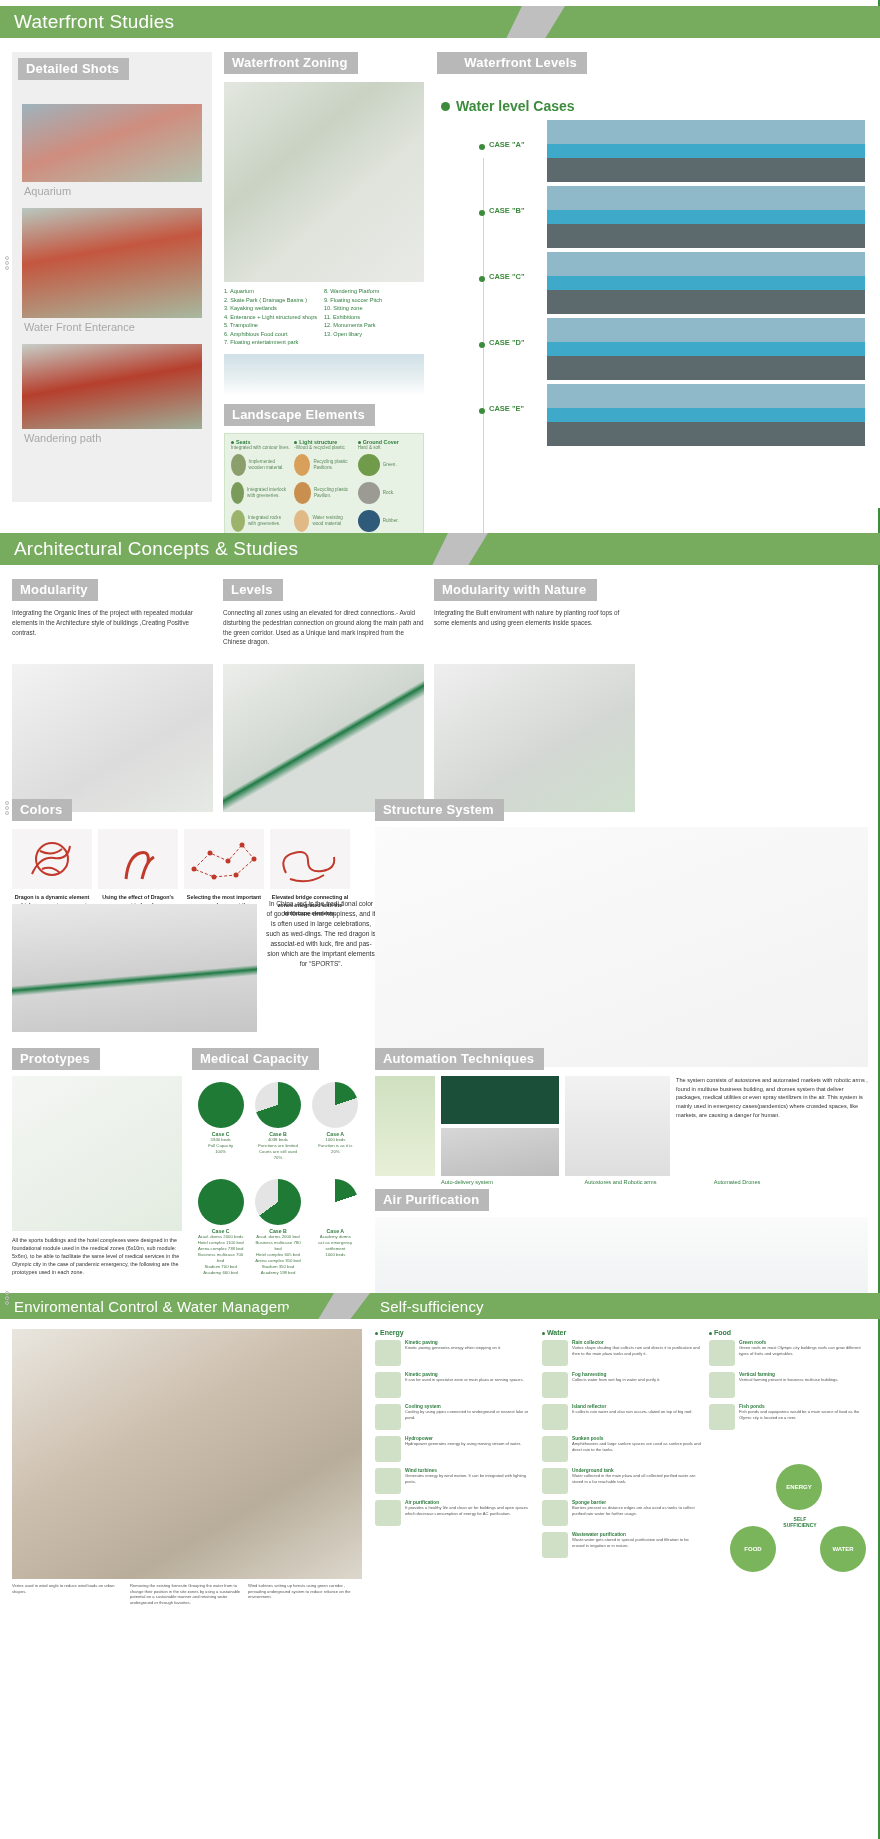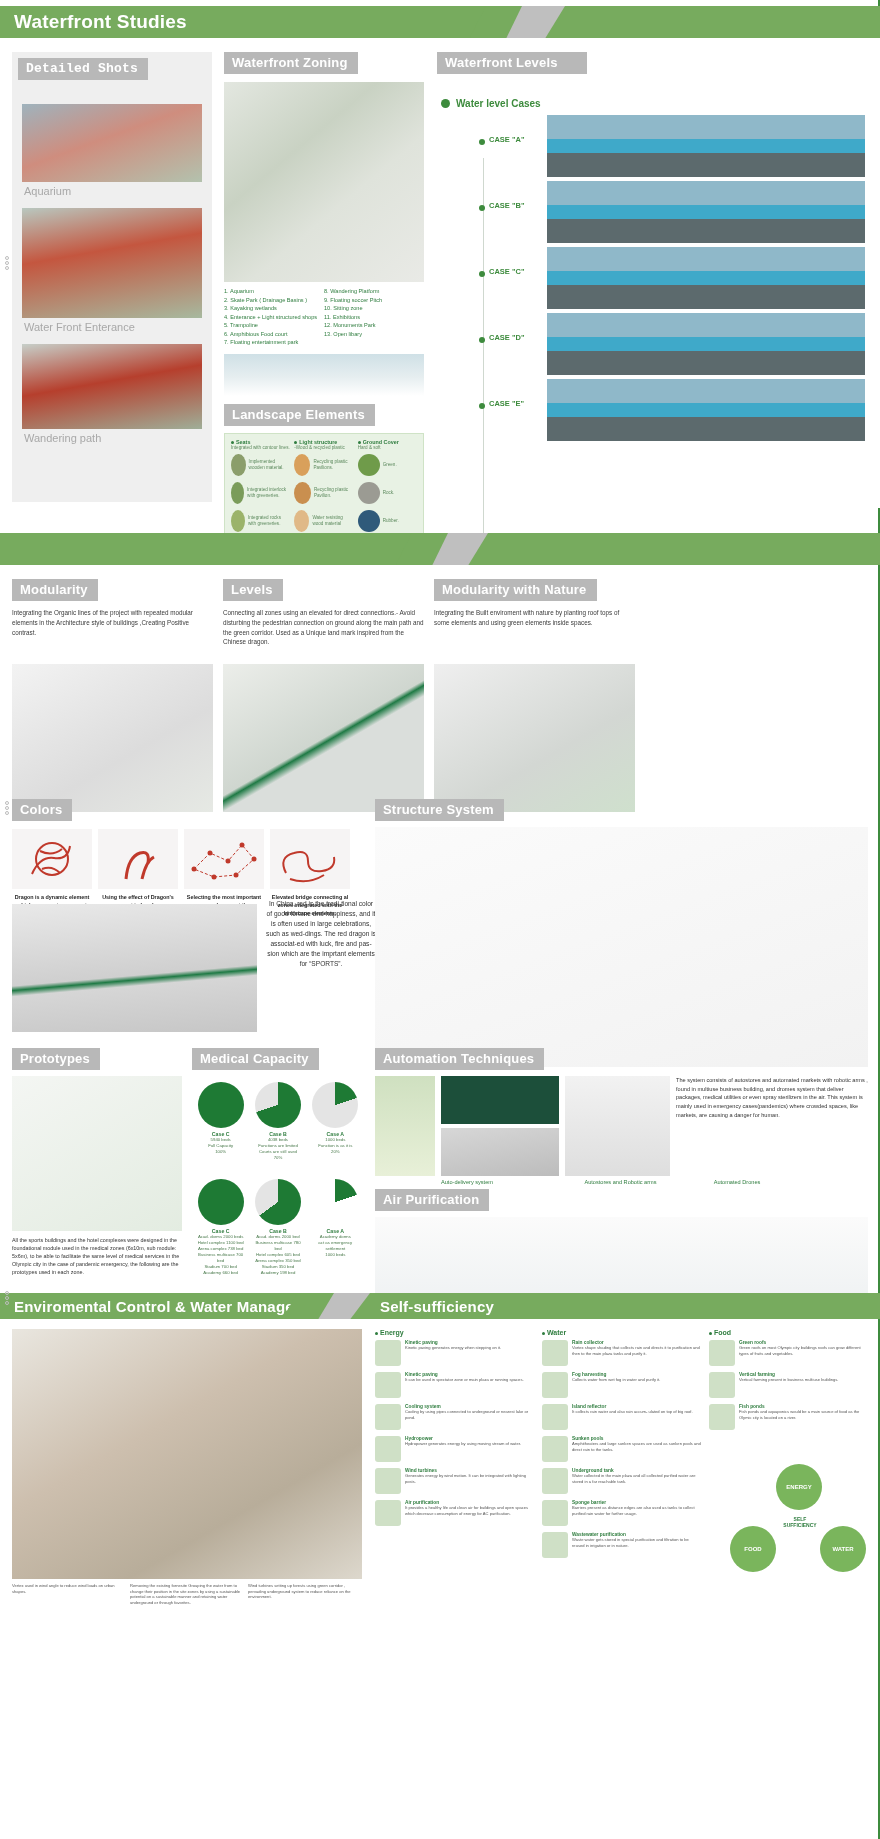--- a/index.html
+++ b/index.html
@@ -14,42 +14,42 @@
 
   
   .banner {
     position: relative;
     background: #77ab5e;
     height: 32px;
     display: flex; align-items: center;
     padding-left: 14px;
   }
   .banner .txt {
-    color: #fff; font-size: 19px; font-weight: bold; letter-spacing: .2px;
+    color: #fff; font-size: 19px; font-weight: normal; letter-spacing: .2px;
   }
   .banner .tail {
     position: absolute; top: 0; height: 100%; width: 70px;
     background: #bfbfbf;
     clip-path: polygon(28% 0, 100% 0, 72% 100%, 0% 100%);
   }
   .banner .tail2 {
     position: absolute; top: 0; height: 100%; width: 52px;
     background: #77ab5e;
     clip-path: polygon(30% 0, 100% 0, 70% 100%, 0% 100%);
   }
 
   
   .subhdr {
     background: #b8b8b8; color: #fff;
     font-size: 13px; font-weight: bold;
     padding: 3px 10px 4px 8px;
     display: inline-block;
     letter-spacing: .2px;
   }
-  .subhdr.wide { min-width: 150px; }
+  .subhdr.wide { min-width: 150px; text-align: right; }
 
   
   .img { background: #e9e9e9; position: relative; overflow: hidden; }
   .img.photo { background: linear-gradient(150deg,#cfd3d2,#b9c0bd 40%,#d7d9d6); }
   .cap { color:#a8a8a8; font-size: 11px; padding: 3px 6px; }
 
   
   .r1 { position:absolute; left:0; top:6px; width:880px; }
   .r1-body { position:relative; height:470px; background:#fff; }
 
@@ -75,21 +75,21 @@
   .land-col { flex:1; }
   .land-t { font-size:5.4px; font-weight:bold; color:#2f7d3f; }
   .land-s { font-size:4.6px; color:#5d8a5e; line-height:1.4; }
   .dot { display:inline-block; width:3px;height:3px;border-radius:50%;background:#2f7d3f;margin-right:2px;vertical-align:middle;}
   .swatch { width:22px;height:22px;border-radius:50%;background:#9fb98c;margin:3px 0;}
   .swrow { display:flex; align-items:center; gap:3px; }
 
   
   .lv-title { display:flex; align-items:center; gap:6px; margin:24px 0 6px 4px; }
   .lv-title .bul { width:9px;height:9px;border-radius:50%;background:#3d8b3d; }
-  .lv-title .t { font-size:10px; font-weight:bold; color:#3d8b3d; }
+  .lv-title .t { font-size:14px; font-weight:bold; color:#3d8b3d; }
   .case-row { position:relative; height:64px; margin-bottom:2px; }
   .case-label { position:absolute; left:10px; top:22px; font-size:7.5px; font-weight:bold; color:#3d8b3d; }
   .case-bul { position:absolute; left:0px; top:24px; width:6px;height:6px;border-radius:50%;background:#3d8b3d; }
   .case-img { position:absolute; left:62px; top:0; width:330px; height:62px;
      background:linear-gradient(180deg,#6d7a7e 0 42%, #4b5557 42% 100%); }
   .case-img.water { background:linear-gradient(180deg,#8fb8c9 0 38%, #3fa9c9 38% 62%, #5c6a6d 62% 100%); }
   .lv-rule { position:absolute; left:46px; top:60px; width:1px; height:400px; background:#cfd8cf; }
 
   
   .r2 { position:absolute; left:0; top:533px; width:880px; }
@@ -162,21 +162,21 @@
   <div class="r1">
     <div class="banner">
       <div class="tail" style="left:495px;"></div>
       <div class="tail2" style="left:470px;"></div>
       <span class="txt">Waterfront Studies</span>
     </div>
 
     <div class="r1-body">
 
       <div class="col-detail">
-        <div style="padding:6px 0 0 6px;font-family:Liberation Mono, monospace;">
+        <div style="padding:6px 0 0 6px;">
           <span class="subhdr">Detailed Shots</span>
         </div>
         <div class="img photo ph-aqua" style="background:linear-gradient(160deg,#9fb3bd,#cf8d7e 45%,#b3c2ae);"></div>
         <div class="cap" style="padding-left:12px;">Aquarium</div>
         <div class="img photo ph-ent" style="background:linear-gradient(170deg,#b9c8c0,#c4563f 40%,#a7b99f);"></div>
         <div class="cap" style="padding-left:12px;">Water Front Enterance</div>
         <div class="img photo ph-wand" style="background:linear-gradient(170deg,#c7cfc9,#b63f2d 45%,#9fae98);"></div>
         <div class="cap" style="padding-left:12px;">Wandering path</div>
       </div>
 
@@ -295,20 +295,21 @@
           </div>
         </div>
       </div>
     </div>
   </div>
 
   <div class="r2">
     <div class="banner">
       <div class="tail" style="left:418px;"></div>
       <div class="tail2" style="left:396px;"></div>
+      <span class="txt">Architectural Concepts &amp; Studies</span>
     </div>
 
     <div class="concepts">
       <div class="c-card">
         <span class="subhdr">Modularity</span>
         <div class="c-desc">Integrating the Organic lines of the project with repeated modular elements in the Architecture style of buildings ,Creating Positive contrast.</div>
         <div class="img c-img" style="background:linear-gradient(150deg,#f3f3f3,#dcdcdc 60%,#e6e9e4);"></div>
       </div>
       <div class="c-card">
         <span class="subhdr">Levels</span>

